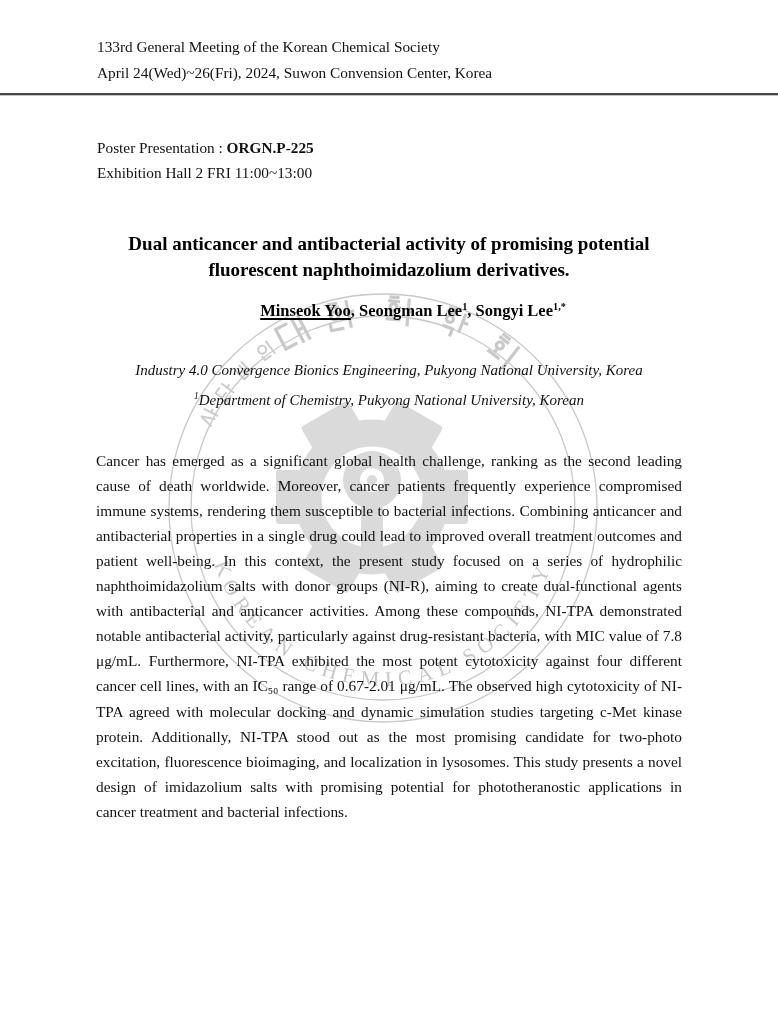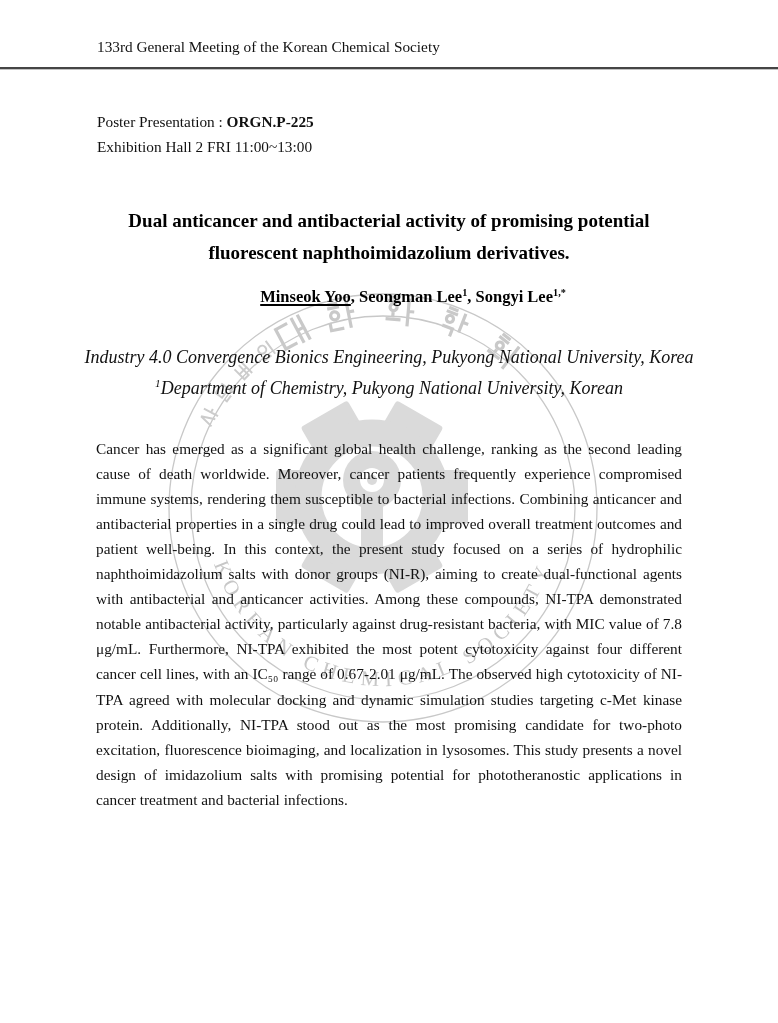--- a/index.html
+++ b/index.html
@@ -26,36 +26,36 @@
   .header { margin: 34px 0 0 97px; font-size: 15.3px; line-height: 26px; font-family: Liberation Serif, serif; }
   .rule {
     margin-top: 7px; height: 3px; width: 778px; border: 0;
     background: linear-gradient(#454545 0 64%, #c2c2c2 64% 100%);
   }
   .meta { margin: 39px 0 1px 97px; font-size: 15.3px; line-height: 25.3px; }
   .meta b { font-weight: bold; }
 
   .title {
     width: 600px; margin: 45px auto 0;
-    text-align: center; font-size: 19px; font-weight: bold; line-height: 32px;
+    text-align: center; font-size: 19px; font-weight: bold; line-height: 26px;
     color: #000;
   }
   .authors {
     margin-top: 16px; text-align: center;
     font-size: 16.5px; font-weight: bold; line-height: 24px; color: #000; padding-left: 48px;
   }
   .authors sup { font-size: 62%; vertical-align: super; line-height: 0; }
   .author-underline {
     text-decoration: underline;
     text-decoration-thickness: 1.5px;
     text-underline-offset: 2px;
   }
   .affils {
     margin-top: 30px; text-align: center; font-style: italic;
-    font-size: 18px; line-height: 26px;
+    font-size: 15px; line-height: 26px;
   }
   .affils sup { font-size: 62%; vertical-align: super; font-style: italic; }
 
   .abstract {
     width: 586px; margin: 35px auto 8px;
     font-size: 15.3px; line-height: 25.1px;
     text-align: justify;
   }
 
   .seal-stroke { fill: none; stroke: #c8c8c8; stroke-width: 1.3; }
@@ -135,20 +135,21 @@
     </defs>
     <text class="arc-text" text-anchor="middle">
       <textPath href="#bottom-arc" startOffset="50%">KOREAN CHEMICAL SOCIETY</textPath>
     </text>
   </svg>
 
   <div class="content">
 
     <header class="header">
       <div>133rd General Meeting of the Korean Chemical Society</div>
+      <div>April 24(Wed)~26(Fri), 2024, Suwon Convension Center, Korea</div>
     </header>
 
     <hr class="rule">
 
     <section class="meta">
       <div><span>Poster Presentation : </span><b>ORGN.P-225</b></div>
       <div>Exhibition Hall 2 FRI 11:00~13:00</div>
     </section>
 
     <h1 class="title">Dual anticancer and antibacterial activity of promising potential fluorescent naphthoimidazolium derivatives.</h1>

